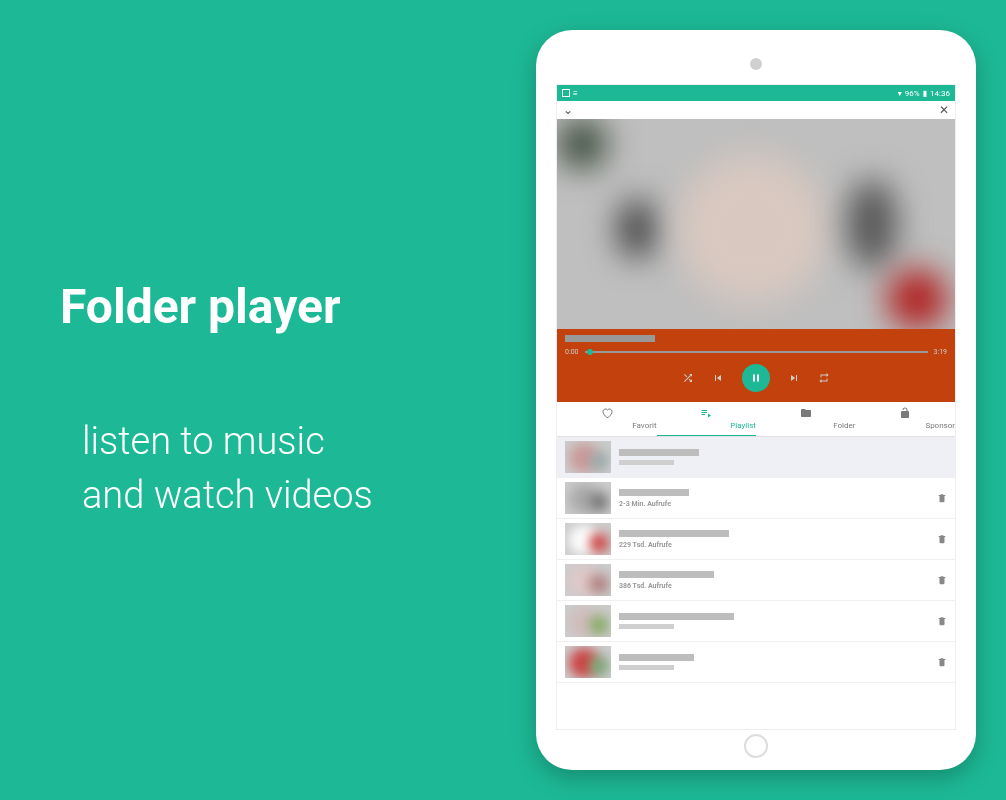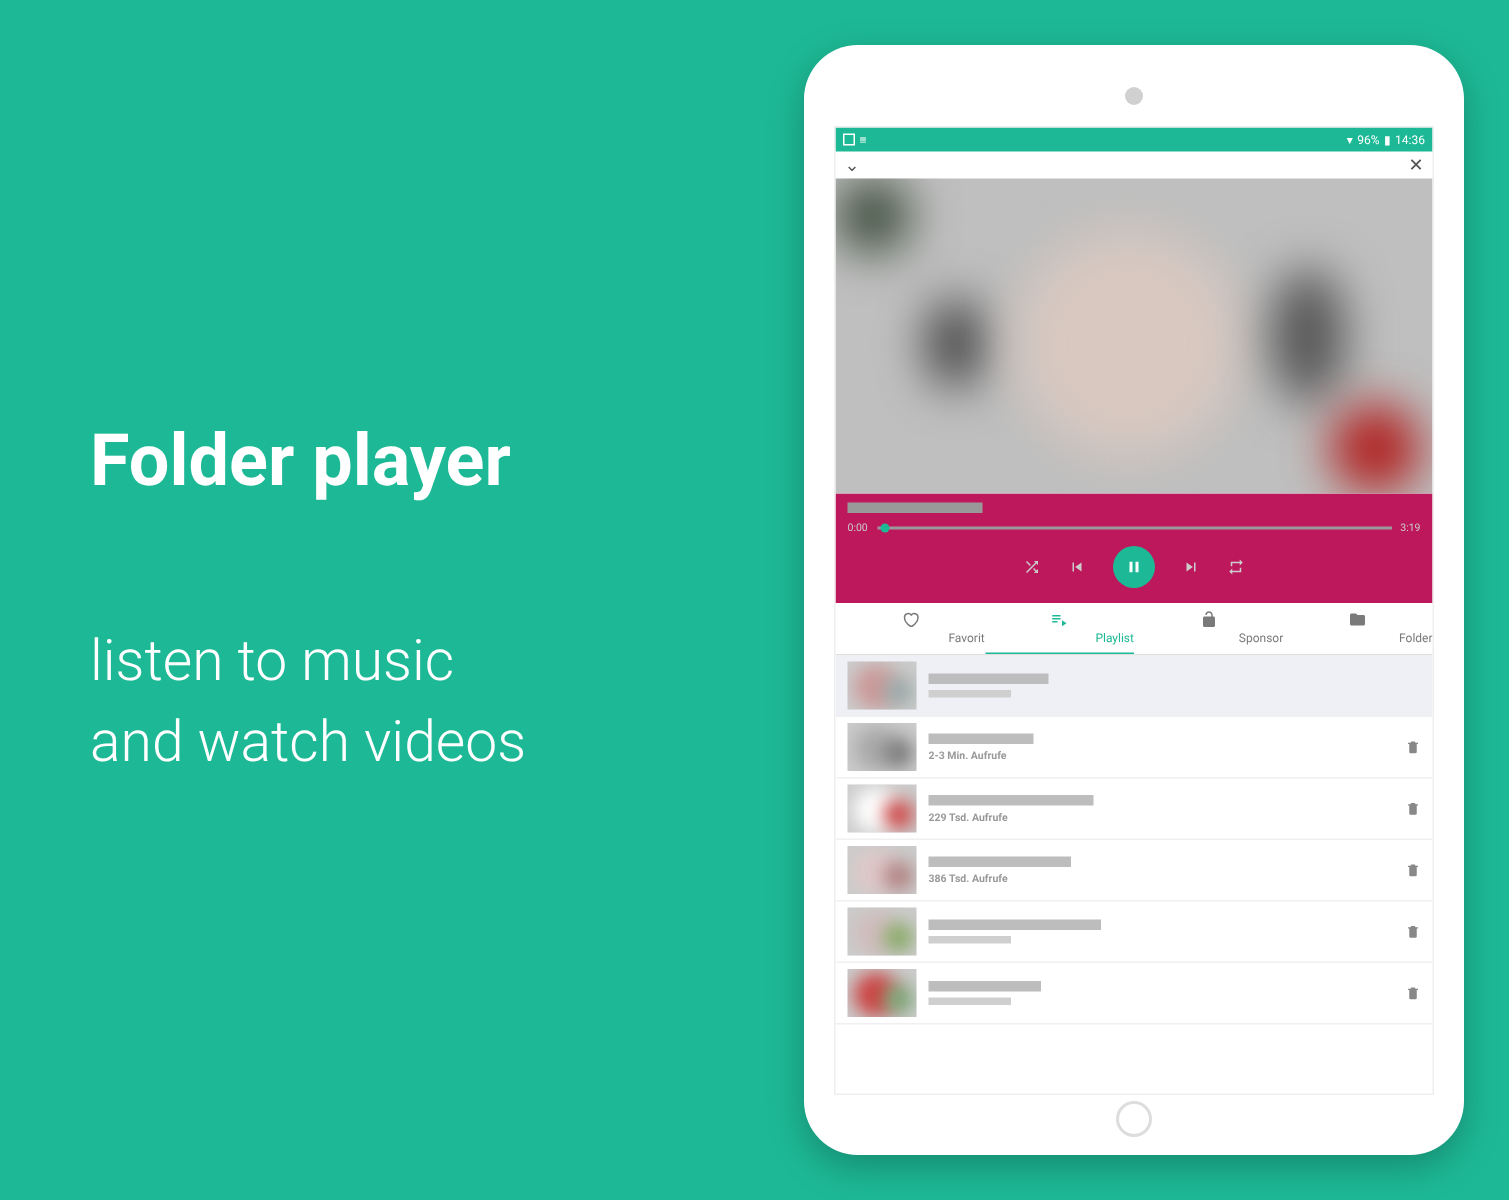--- a/index.html
+++ b/index.html
@@ -17,20 +17,21 @@
   }
   .promo-title {
     font-size: 48px;
     font-weight: 700;
     margin-bottom: 80px;
   }
   .promo-sub {
     font-size: 38px;
     font-weight: 300;
     line-height: 1.4;
+    margin-left: 22px;
   }
   .tablet {
     width: 440px;
     height: 740px;
     background: #fff;
     border-radius: 36px;
     margin-right: 30px;
     position: relative;
     box-shadow: 0 8px 24px rgba(0,0,0,0.25);
     display: flex;
@@ -87,21 +88,21 @@
     position: absolute;
     border-radius: 50%;
     filter: blur(16px);
   }
   .blob1 { width: 150px; height: 150px; background: #d8c8c0; top: 35px; left: 120px; }
   .blob2 { width: 60px; height: 60px; background: #b02020; top: 150px; left: 330px; }
   .blob3 { width: 50px; height: 50px; background: #3a4a3a; top: 0; left: 0; }
   .blob4 { width: 50px; height: 90px; background: #555; top: 60px; left: 290px; }
   .blob5 { width: 40px; height: 60px; background: #444; top: 80px; left: 60px; }
   .controls-bar {
-    background: #be185d;
+    background: #c2410c;
     padding: 6px 8px 10px 8px;
     color: #ddd;
   }
   .track-title-ph {
     width: 90px; height: 7px; background: #999; margin-bottom: 6px;
   }
   .progress-row {
     display: flex; align-items: center; gap: 6px;
     font-size: 7px; color: #ccc;
   }
@@ -222,25 +223,25 @@
 
     <div class="tabs" id="tabs-container">
 
     <div class="tab"><svg viewBox="0 0 24 24" fill="none" stroke="currentColor" stroke-width="2">
             <path d="M12 21s-8-5-8-12a5 5 0 0 1 9-3 5 5 0 0 1 9 3c0 7-8 12-8 12z"></path>
           </svg><span>Favorit</span></div>
         <div class="tab active"><svg viewBox="0 0 24 24" fill="currentColor">
             <path d="M3 10h11v2H3zm0-4h11v2H3zm0 8h7v2H3zm13-1v8l6-4z"></path>
           </svg><span>Playlist</span></div>
         <div class="tab"><svg viewBox="0 0 24 24" fill="currentColor">
+            <path d="M10 4H4c-1.1 0-2 .9-2 2v12c0 1.1.9 2 2 2h16c1.1 0 2-.9 2-2V8c0-1.1-.9-2-2-2h-8l-2-2z"></path>
+          </svg><span>Folder</span></div>
+        <div class="tab"><svg viewBox="0 0 24 24" fill="currentColor">
             <path d="M18 8h-1V6c0-2.76-2.24-5-5-5S7 3.24 7 6h2c0-1.66 1.34-3 3-3s3 1.34 3 3v2H6c-1.1 0-2 .9-2 2v10c0 1.1.9 2 2 2h12c1.1 0 2-.9 2-2V10c0-1.1-.9-2-2-2z"></path>
           </svg><span>Sponsor</span></div>
-        <div class="tab"><svg viewBox="0 0 24 24" fill="currentColor">
-            <path d="M10 4H4c-1.1 0-2 .9-2 2v12c0 1.1.9 2 2 2h16c1.1 0 2-.9 2-2V8c0-1.1-.9-2-2-2h-8l-2-2z"></path>
-          </svg><span>Folder</span></div>
       </div>
 
     <div class="playlist" id="playlist-container">
 
     <div class="pl-item playing">
           <div class="thumb">
             <div class="tb" style="width:30px;height:30px;background:#c99;top:2px;left:4px"></div>
             <div class="tb" style="width:20px;height:20px;background:#9aa;top:10px;left:24px"></div>
           </div>
           <div class="pl-text">

